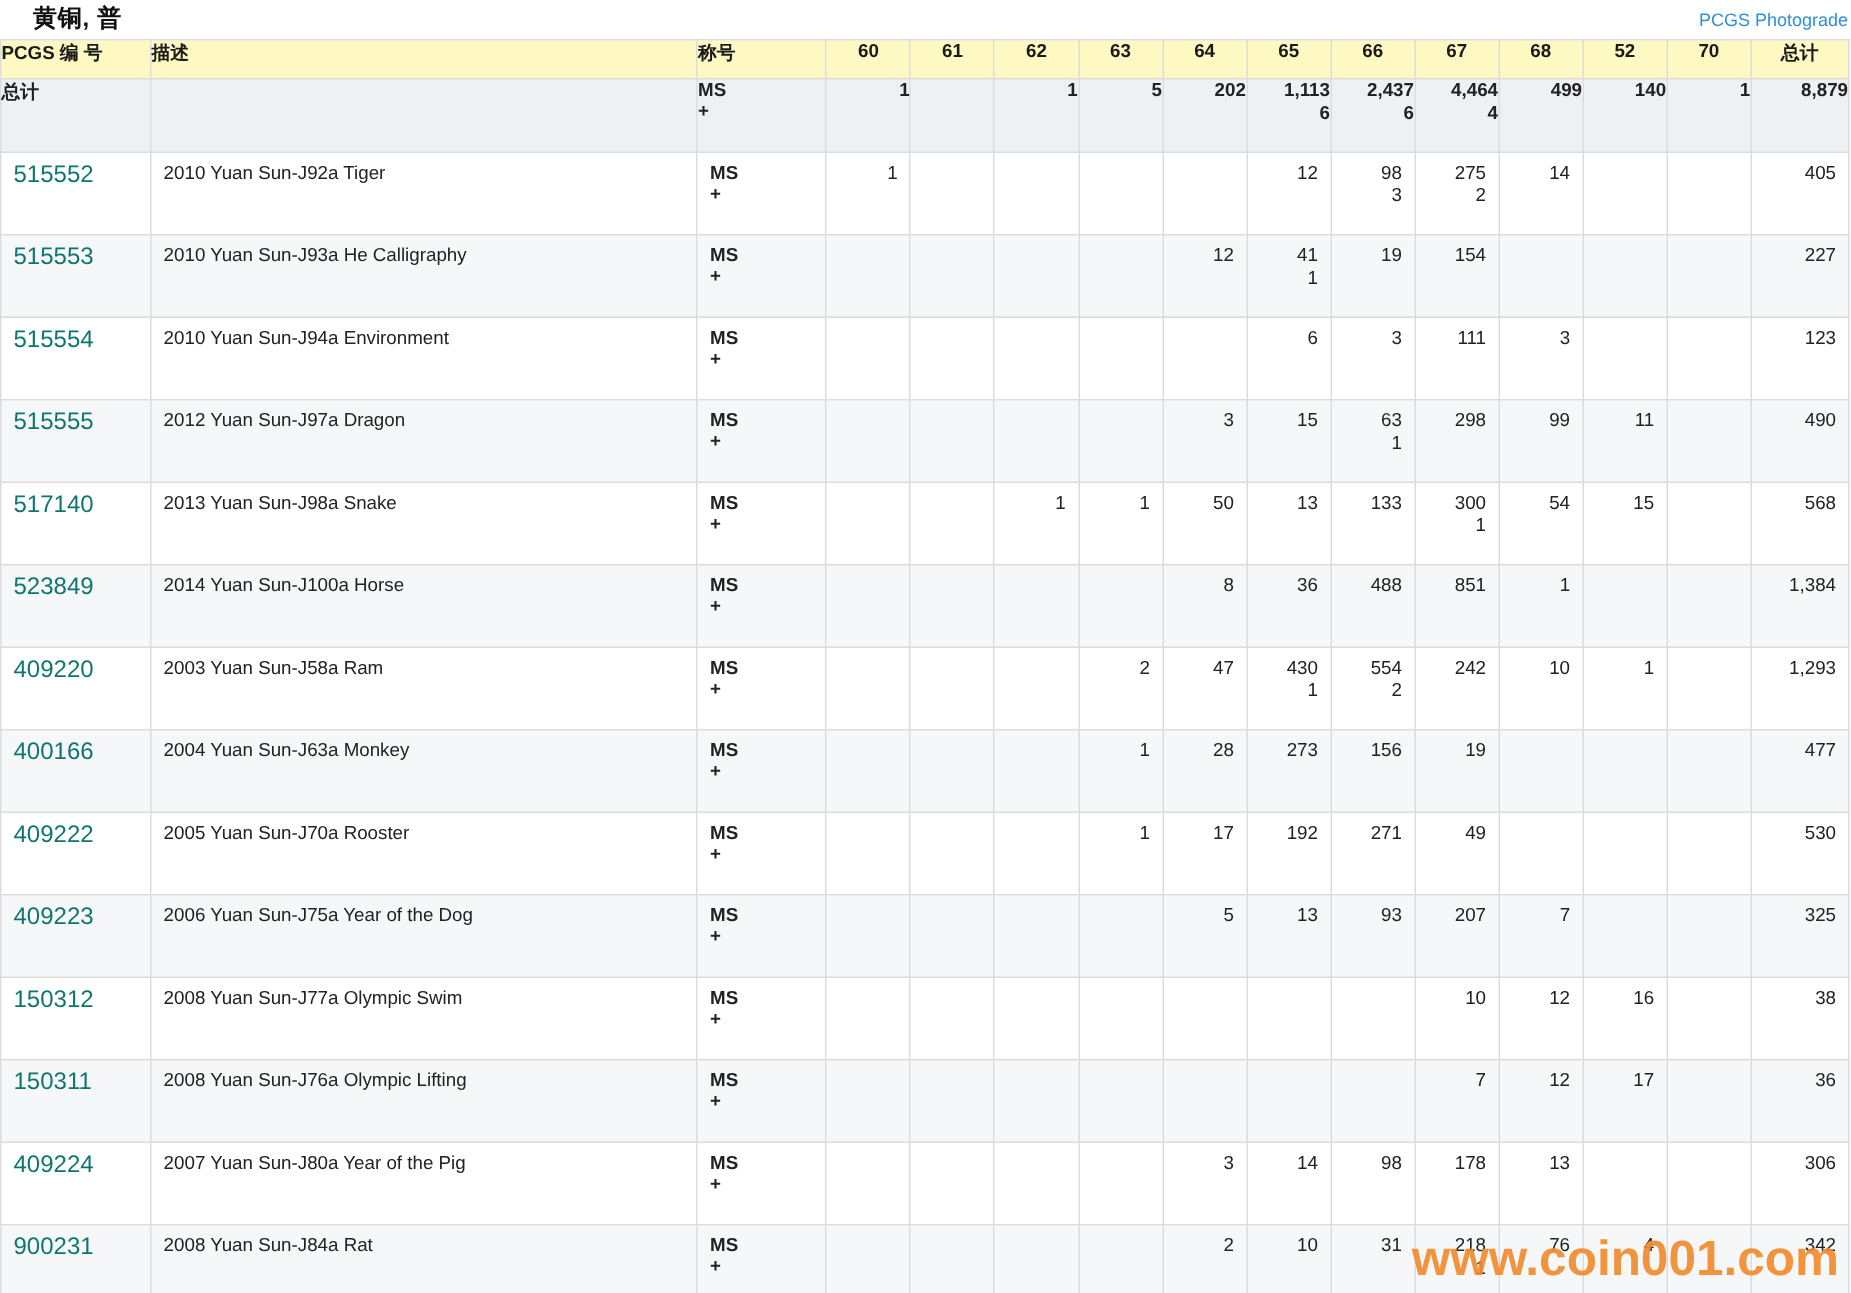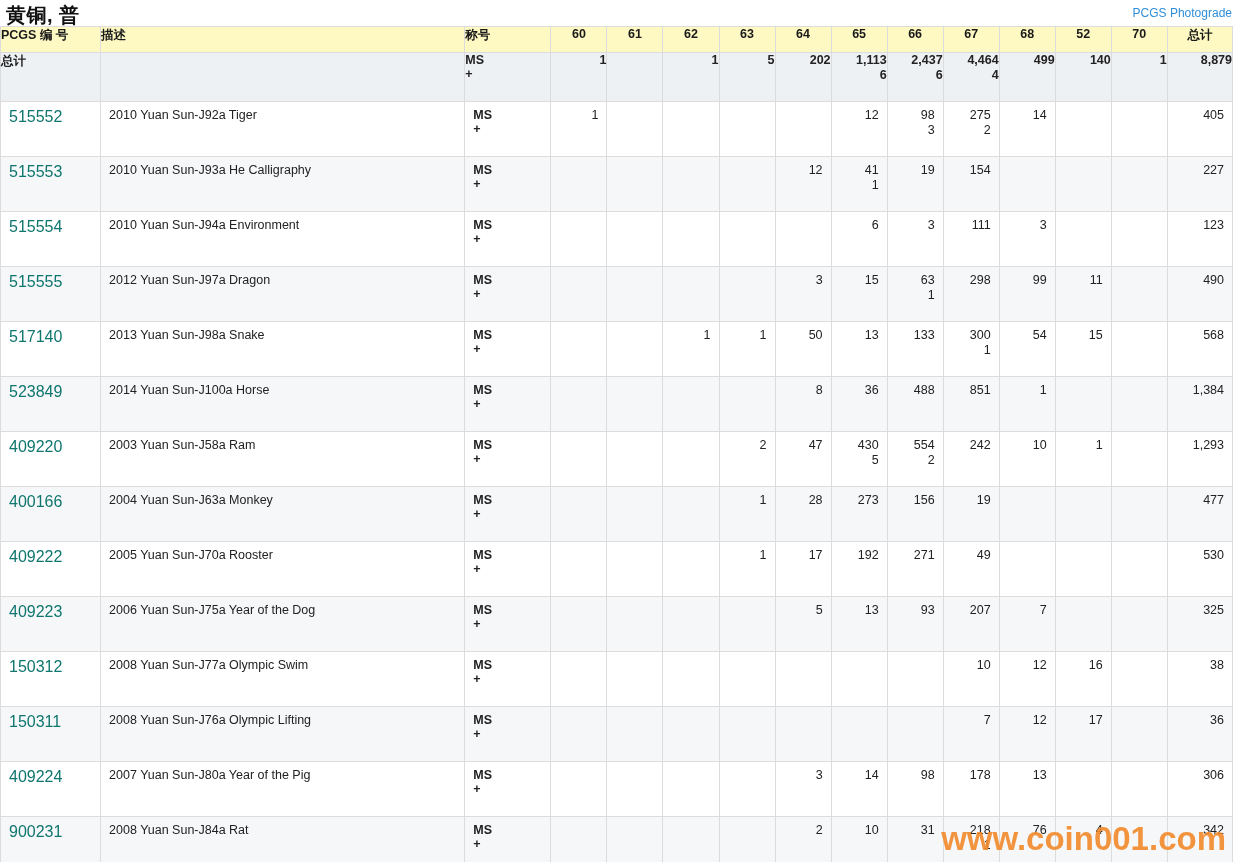--- a/index.html
+++ b/index.html
@@ -15,23 +15,23 @@
     color: #222222;
     position: relative;
     overflow: hidden;
   }
   .page-header {
     position: relative;
     height: 26px;
   }
   .page-title {
     position: absolute;
-    left: 6px;
+    left: 22px;
     top: 2px;
-    font-size: 20px;
+    font-size: 16px;
     font-weight: bold;
     color: #111111;
     letter-spacing: 0.5px;
   }
   .brand-link {
     position: absolute;
     right: 2px;
     top: 6px;
     font-size: 12px;
     color: #2f8fd8;
@@ -295,21 +295,21 @@
       <tr>
         <td class="lft"><a class="cert-link" href="#">409220</a></td>
         <td class="lft">2003 Yuan Sun-J58a Ram</td>
         <td class="lft grade-cell"><span>MS</span><span class="plus">+</span></td>
         <td class="num"><span class="val"></span></td>
         <td class="num"><span class="val"></span></td>
         <td class="num"><span class="val"></span></td>
         <td class="num"><span class="val">2</span></td>
         <td class="num"><span class="val">47</span></td>
         <td class="num"><span class="val">430
-5</span></td>
+1</span></td>
         <td class="num"><span class="val">554
 2</span></td>
         <td class="num"><span class="val">242</span></td>
         <td class="num"><span class="val">10</span></td>
         <td class="num"><span class="val">1</span></td>
         <td class="num"><span class="val"></span></td>
         <td class="num">1,293</td>
       </tr>
       <tr class="alt">
         <td class="lft"><a class="cert-link" href="#">400166</a></td>

